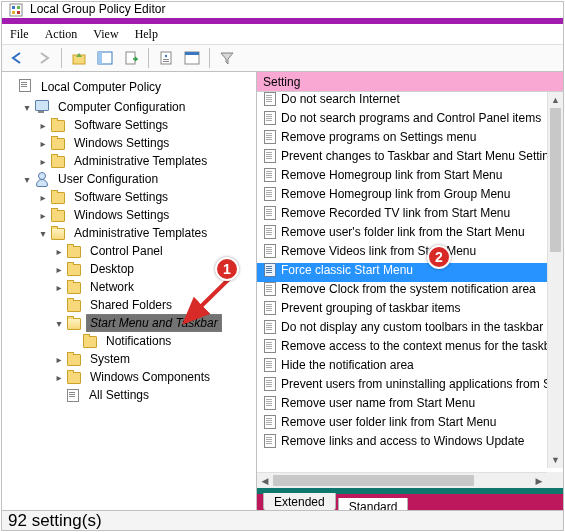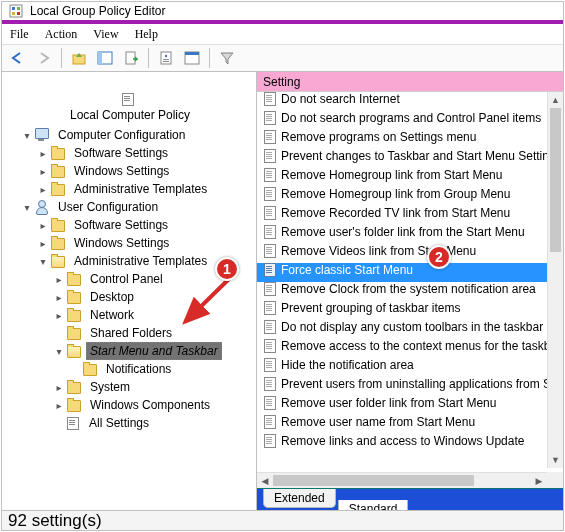--- a/index.html
+++ b/index.html
@@ -20,23 +20,22 @@
     height: 530px;
     position: relative;
     background: #fff;
     margin:1px;
   }
 
   
   .titlebar {
     height: 22px;
     display: flex;
-    align-items: center;
     padding: 0 6px;
-    border-bottom: 4px solid #a21caf;
+    border-bottom: 6px solid #a21caf;
   }
   .titlebar .app-icon {
     width: 16px; height: 16px; margin-right: 6px;
     display:flex;align-items:center;justify-content:center;
   }
   .titlebar .title { font-size: 12px; }
 
   
   .menubar {
     height: 20px;
@@ -83,23 +82,22 @@
   .list-pane {
     flex: 1;
     display: flex;
     flex-direction: column;
     overflow: hidden;
     position:relative;
   }
 
   
   .tree-root-row {
-    display:flex; align-items:center;
+    display:flex; align-items:flex-start;
     padding: 2px 0;
-    flex-direction: column;
   }
   .exp {
     width: 14px; height: 14px;
     display:flex; align-items:center; justify-content:center;
     color:#595959;
     font-size:10px;
     cursor:default;
   }
   .exp.blank { visibility:hidden; }
   .tree-row {
@@ -223,24 +221,24 @@
   }
   .scroll-h .btn{width:16px;height:16px;display:flex;align-items:center;justify-content:center;color:#606060;font-size:9px;position:absolute;top:0;}
   .scroll-h .btn.l{left:0;} .scroll-h .btn.r{right:0;}
   .scroll-h .track{position:absolute;left:16px;right:16px;top:0;bottom:0;}
   .scroll-h .thumb{position:absolute;top:2px;bottom:2px;left:0;width:78%;background:#c8c8c8;border-radius:1px;}
   .corner{position:absolute;right:0;bottom:0;width:16px;height:16px;background:#f0f0f0;}
 
   
   .tabs-bottom{
     height:22px;
-    border-top:1px solid #0f766e;
-    display:flex;align-items:flex-start;
+    border-top:6px solid #0f766e;
+    display:flex;align-items:center;
     padding-left:6px;
-    background:#1d4ed8;
+    background:#be185d;
   }
   .tab{
     padding:2px 10px;
     border:1px solid #b5b5b5;
     border-top:none;
     border-radius:0 0 5px 5px;
     margin-right:2px;
     font-size:12px;
     background:#fff;
   }
@@ -553,25 +551,25 @@
             <div class="list-row">
               <span class="setting-icon"></span>
               <span>Hide the notification area</span>
             </div>
             <div class="list-row">
               <span class="setting-icon"></span>
               <span>Prevent users from uninstalling applications from Start</span>
             </div>
             <div class="list-row">
               <span class="setting-icon"></span>
+              <span>Remove user name from Start Menu</span>
+            </div>
+            <div class="list-row">
+              <span class="setting-icon"></span>
               <span>Remove user folder link from Start Menu</span>
-            </div>
-            <div class="list-row">
-              <span class="setting-icon"></span>
-              <span>Remove user name from Start Menu</span>
             </div>
             <div class="list-row">
               <span class="setting-icon"></span>
               <span>Remove links and access to Windows Update</span>
             </div>
           </div>
         <div class="scroll-v">
           <div class="btn">▲</div>
           <div class="track">
               <div class="thumb"></div>

